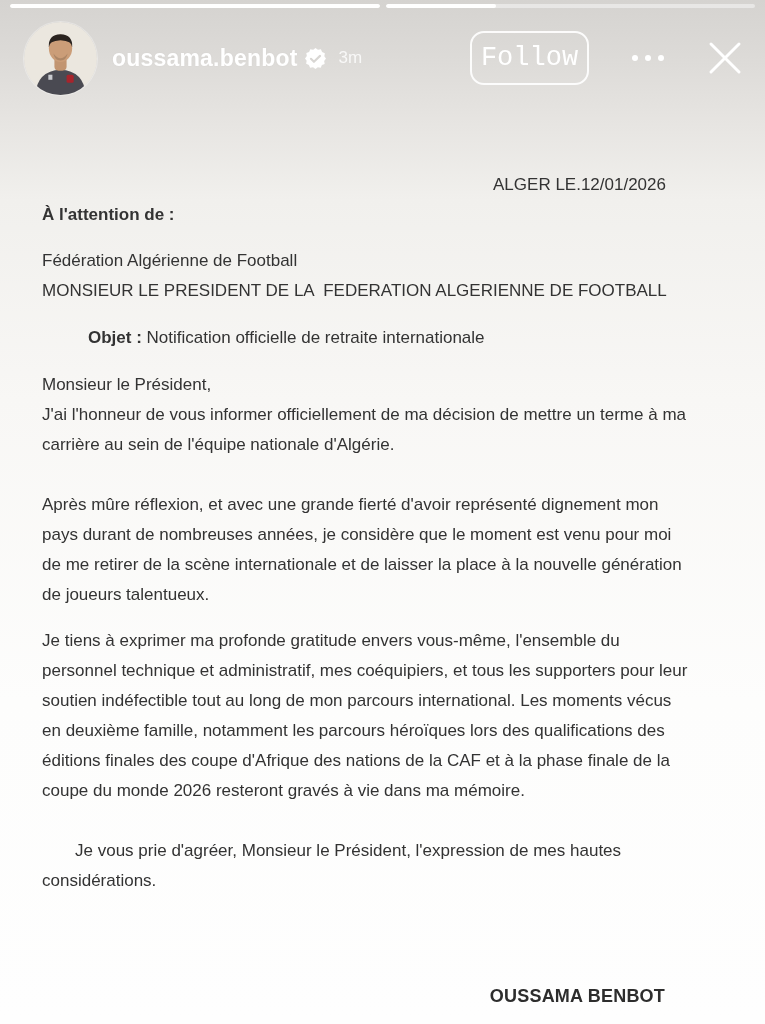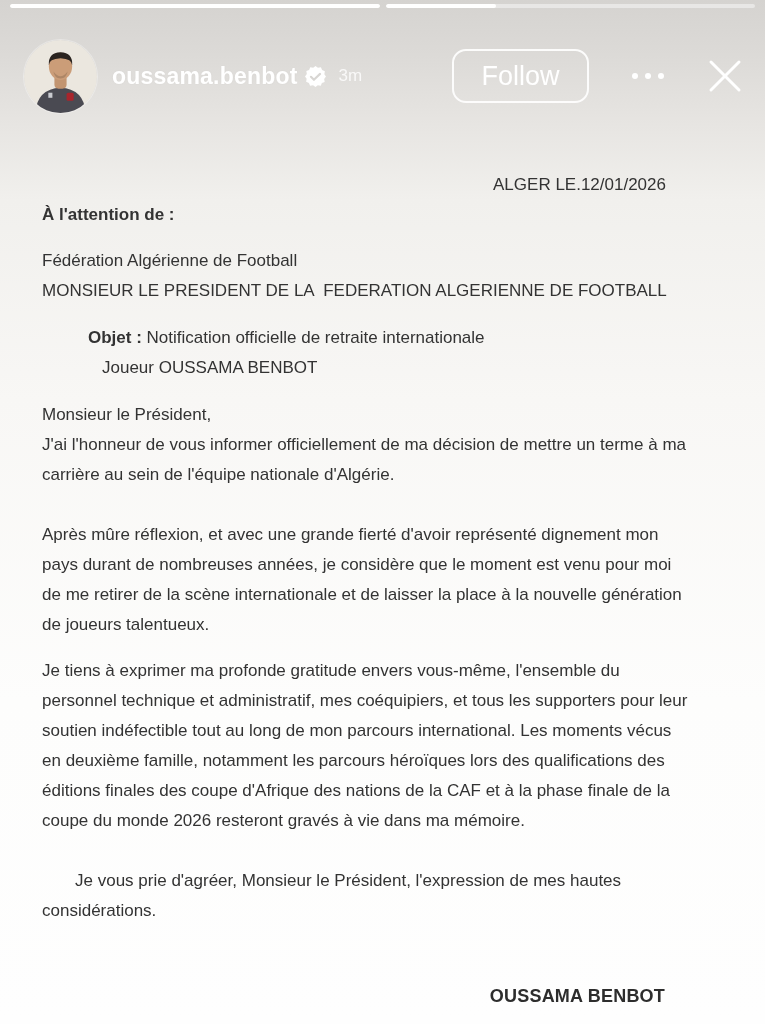--- a/index.html
+++ b/index.html
@@ -23,21 +23,21 @@
     display: flex; gap: 6px;
   }
   .progress-seg {
     flex: 1; height: 4px; border-radius: 2px;
     background: rgba(255,255,255,0.45); overflow: hidden;
   }
   .progress-fill { height: 100%; background: #ffffff; border-radius: 2px; }
 
   
   .header {
-    position: absolute; top: 38px; left: 0; right: 0; height: 76px;
+    position: absolute; top: 20px; left: 0; right: 0; height: 76px;
     display: flex; align-items: center; padding: 0 14px 0 24px;
   }
   .avatar {
     width: 73px; height: 73px; border-radius: 50%;
     overflow: hidden; flex: 0 0 auto; cursor: pointer;
     box-shadow: 0 0 0 1px rgba(255,255,255,0.35);
   }
   .avatar svg { display: block; width: 100%; height: 100%; }
   .user-block {
     display: flex; align-items: center; margin-left: 15px; min-width: 0;
@@ -47,24 +47,24 @@
     letter-spacing: 0.2px; cursor: pointer;
     text-shadow: 0 0 3px rgba(0,0,0,0.03);
   }
   .verified { margin-left: 7px; display: inline-flex; }
   .timestamp {
     color: rgba(255,255,255,0.8); font-size: 17px; margin-left: 13px;
     font-weight: 400;
   }
   .spacer { flex: 1; }
   .follow-btn {
-    width: 137px; height: 54px;
+    width: 119px; height: 54px;
     border: 2px solid rgba(255,255,255,0.9); border-radius: 14px;
     background: transparent; color: #ffffff;
-    font-family: Liberation Sans, sans-serif;
+    font-family: Liberation Mono, monospace;
     font-size: 27px; font-weight: 400; cursor: pointer;
     display: flex; align-items: center; justify-content: center;
   }
   .more-btn {
     display: flex; gap: 7px; align-items: center;
     margin-left: 41px; padding: 10px 2px; cursor: pointer;
     background: none; border: none;
   }
   .more-btn .dot {
     width: 6px; height: 6px; border-radius: 50%; background: #ffffff;
@@ -156,21 +156,20 @@
 
   <div class="letter">
     <p class="line date-line">ALGER LE.12/01/2026</p>
 
     <p class="line b">À l'attention de :</p>
     <p class="line gap-sm">Fédération Algérienne de Football</p>
 
     <p class="line pre">MONSIEUR LE PRESIDENT DE LA  FEDERATION ALGERIENNE DE FOOTBALL</p>
 
     <p class="line gap-md"><span class="b">Objet :</span><span> Notification officielle de retraite internationale</span></p>
-    <p class="line objet-line2">Joueur OUSSAMA BENBOT</p>
 
     <p class="line gap-md">Monsieur le Président,</p>
 
     <p class="para gap-md">J'ai l'honneur de vous informer officiellement de ma décision de mettre un terme à ma carrière au sein de l'équipe nationale d'Algérie.</p>
 
     <p class="para tight">Après mûre réflexion, et avec une grande fierté d'avoir représenté dignement mon pays durant de nombreuses années, je considère que le moment est venu pour moi de me retirer de la scène internationale et de laisser la place à la nouvelle génération de joueurs talentueux.</p>
     <p class="para">Je tiens à exprimer ma profonde gratitude envers vous-même, l'ensemble du personnel technique et administratif, mes coéquipiers, et tous les supporters pour leur soutien indéfectible tout au long de mon parcours international. Les moments vécus en deuxième famille, notamment les parcours héroïques lors des qualifications des éditions finales des coupe d'Afrique des nations de la CAF et à la phase finale de la coupe du monde 2026 resteront gravés à vie dans ma mémoire.</p>
 
 
     <p class="para indent">Je vous prie d'agréer, Monsieur le Président, l'expression de mes hautes considérations.</p>

